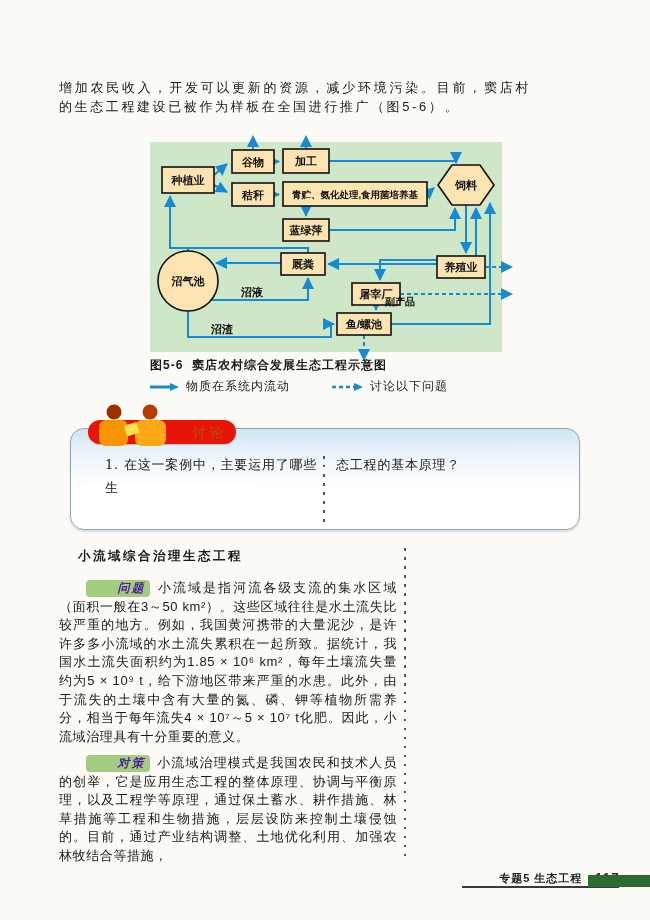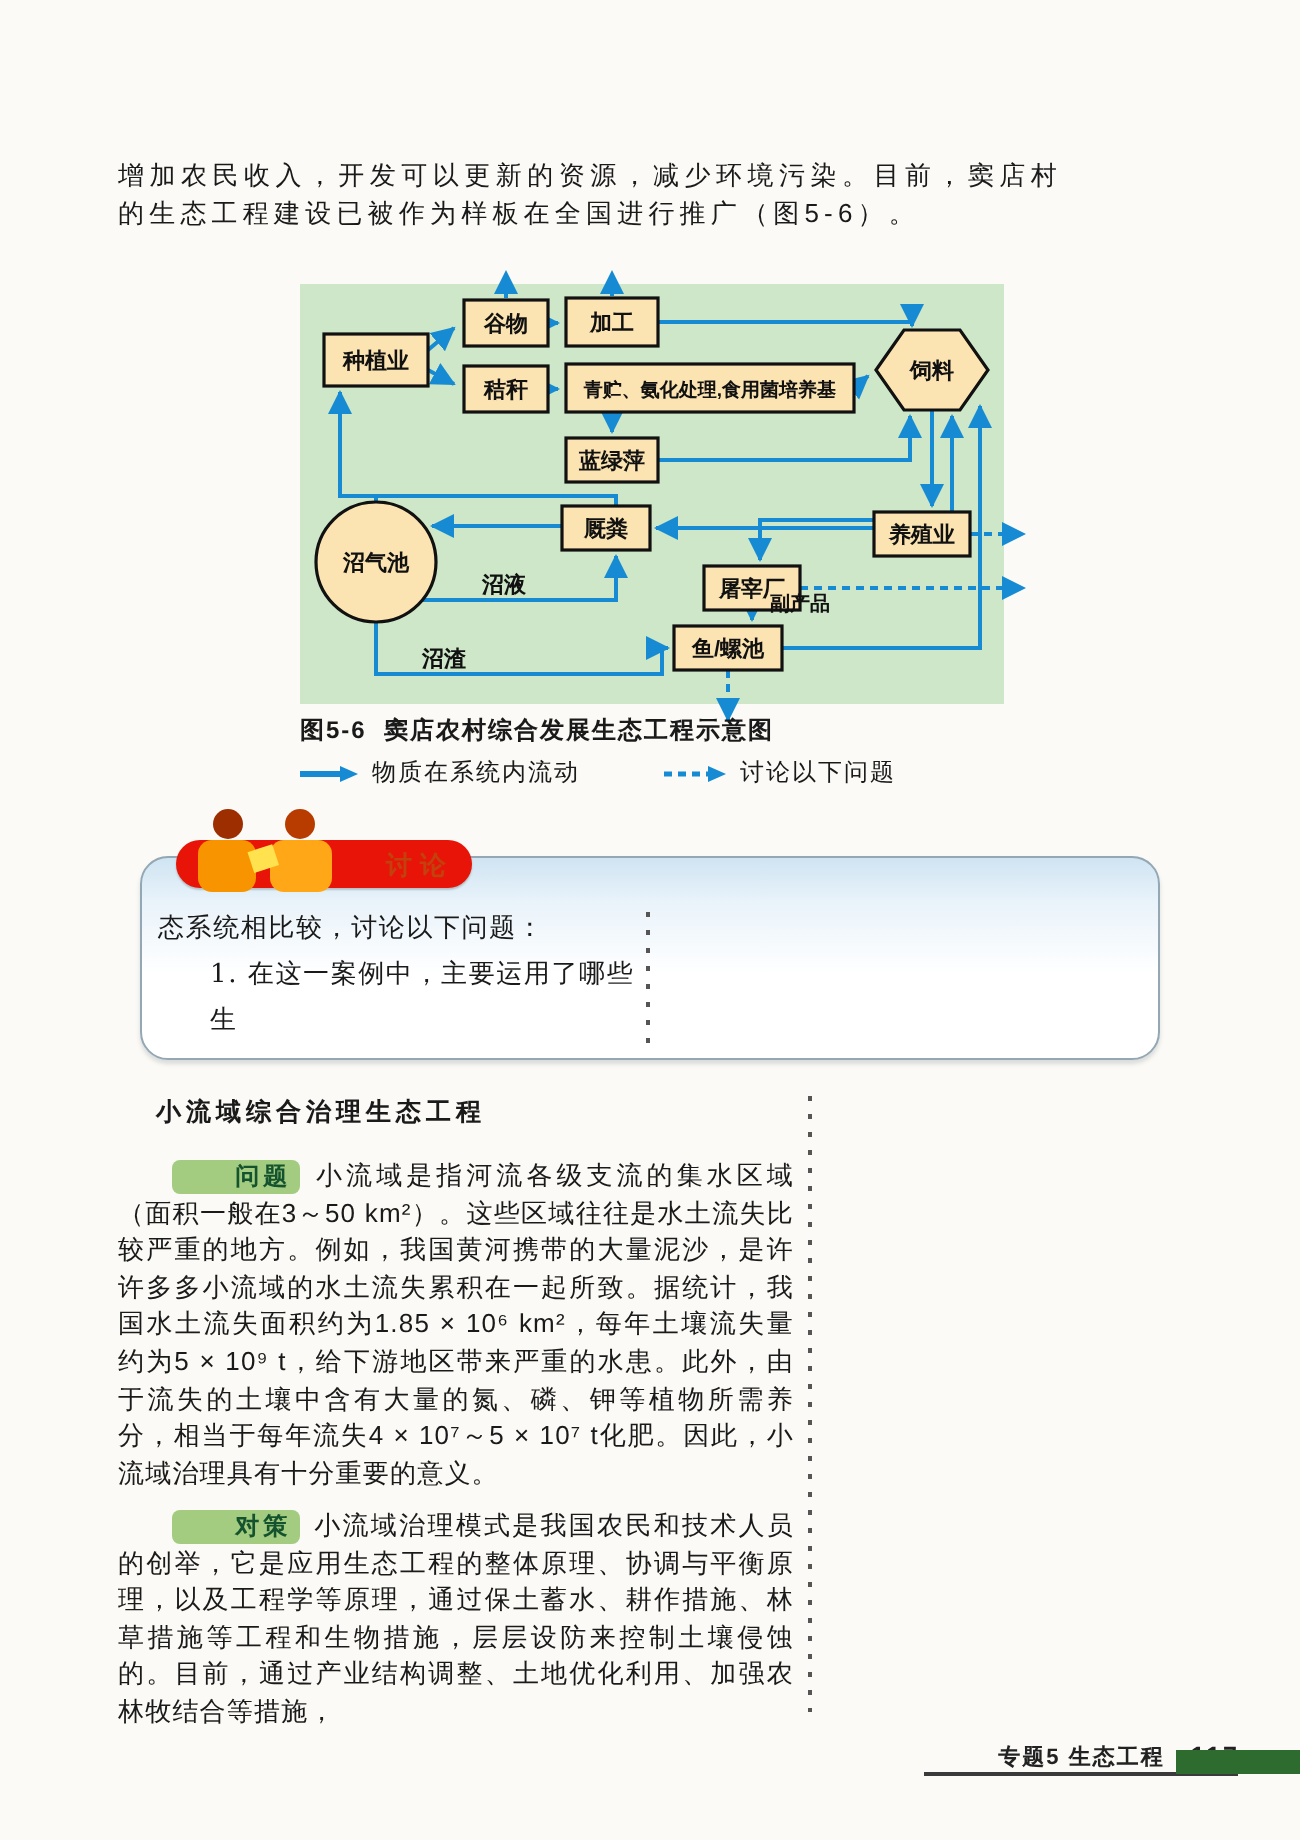--- a/index.html
+++ b/index.html
@@ -62,23 +62,23 @@
     font-size:12.5px;font-weight:bold;letter-spacing:2.5px;
   }
   .bodypara{
     left:59px;width:338px;
     font-size:13px;line-height:18.6px;letter-spacing:0.6px;
     text-align:justify;text-justify:inter-character;text-indent:2.1em;
   }
   .para-problem{top:566px;}
   .para-counter{top:741px;}
   .green-badge{
-    display:inline-block;background:#a3cc80;color:#14532d;
+    display:inline-block;background:#a3cc80;color:#4c1d95;
     font-size:12px;font-weight:bold;letter-spacing:2px;
-    padding:0 4px;border-radius:4px;margin-right:7px;line-height:17px;
+    padding:0 4px;border-radius:4px;margin-right:7px;line-height:17px;font-style:italic;
   }
   
   .footer-text{
     left:0;top:871px;width:620px;text-align:right;
     font-size:11px;font-weight:bold;letter-spacing:1px;color:#222;
   }
   .footer-page{font-size:12.5px;margin-left:13px;letter-spacing:1.5px;}
   .footer-rule{left:462px;top:886px;width:157px;height:2px;background:#3a3a3a;}
   .footer-block{left:588px;top:875px;width:62px;height:12px;background:#2e6b2e;}
   svg text{font-family:"Liberation Sans","DejaVu Sans",sans-serif;}
@@ -186,25 +186,25 @@
 <svg class="abs disc-people" width="96" height="44" viewBox="0 0 96 44">
   <circle cx="22" cy="10" r="7.5" fill="#9c2e00"></circle>
   <rect x="7" y="18" width="29" height="26" rx="7" fill="#f79400"></rect>
   <circle cx="58" cy="10" r="7.5" fill="#b83c00"></circle>
   <rect x="43" y="18" width="31" height="26" rx="7" fill="#ffa716"></rect>
   <rect x="33" y="22" width="13" height="11" fill="#ffe24d" transform="rotate(-18 39 27)"></rect>
 </svg>
 <span class="abs disc-pill-label">讨论</span>
 
 <div class="abs disc-col disc-left">
-  <div>态系统相比较，讨论以下问题：</div>
   <div class="ind">1. 在这一案例中，主要运用了哪些生</div>
 </div>
 <div class="abs vdots disc-divider"></div>
 <div class="abs disc-col disc-right">
+  <div>态工程的基本原理？</div>
 </div>
 
 <div class="abs sec-heading">小流域综合治理生态工程</div>
 <div class="abs vdots margin-dots"></div>
 
 <p class="abs bodypara para-problem"><span class="green-badge">问题</span><span>小流域是指河流各级支流的集水区域（面积一般在3～50 km²）。这些区域往往是水土流失比较严重的地方。例如，我国黄河携带的大量泥沙，是许许多多小流域的水土流失累积在一起所致。据统计，我国水土流失面积约为1.85 × 10⁶ km²，每年土壤流失量约为5 × 10⁹ t，给下游地区带来严重的水患。此外，由于流失的土壤中含有大量的氮、磷、钾等植物所需养分，相当于每年流失4 × 10⁷～5 × 10⁷ t化肥。因此，小流域治理具有十分重要的意义。</span></p>
 
 <p class="abs bodypara para-counter"><span class="green-badge">对策</span><span>小流域治理模式是我国农民和技术人员的创举，它是应用生态工程的整体原理、协调与平衡原理，以及工程学等原理，通过保土蓄水、耕作措施、林草措施等工程和生物措施，层层设防来控制土壤侵蚀的。目前，通过产业结构调整、土地优化利用、加强农林牧结合等措施，</span></p>
 
 <div class="abs footer-text">

